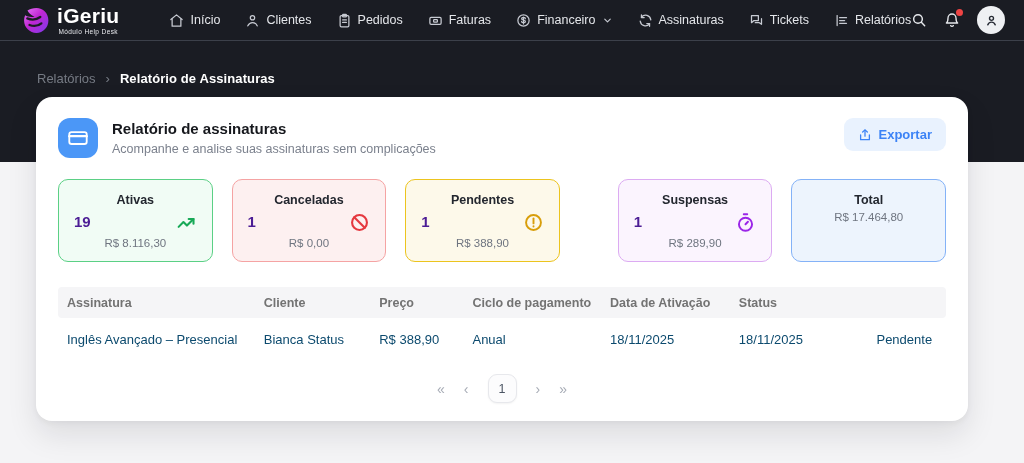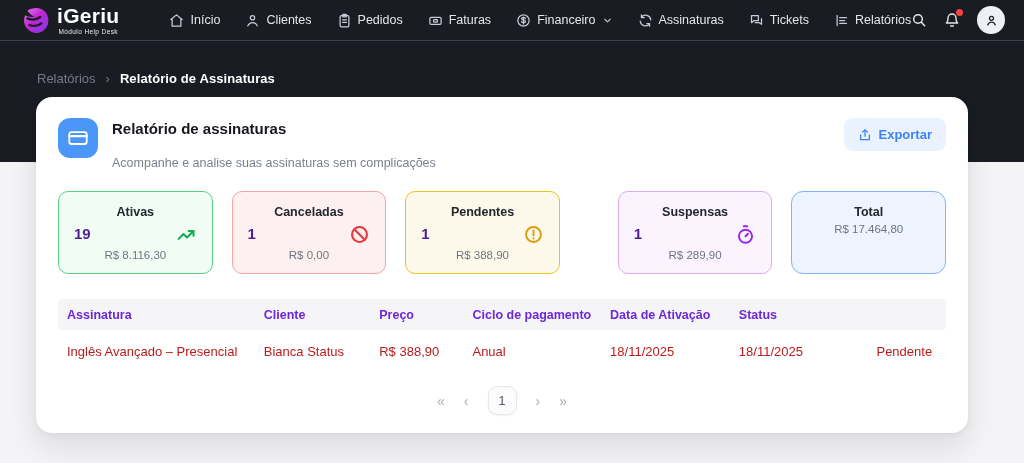--- a/index.html
+++ b/index.html
@@ -47,21 +47,21 @@
     margin:11px 0 0 36px; width:932px;
     background:#fff; border-radius:16px;
     box-shadow:0 14px 30px rgba(15,18,25,.10), 0 2px 6px rgba(15,18,25,.05);
     padding:21px 22px 18px;
   }
   .card-head { display:flex; align-items:flex-start; }
   .head-icon { width:40px; height:40px; border-radius:12px; display:flex; align-items:center; justify-content:center; color:#fff; flex:none; }
   .head-icon svg { width:22px; height:22px; }
   .head-texts { margin-left:14px; padding-top:2px; }
   .head-title { font-size:15px; font-weight:700; color:#16181d; }
-  .head-sub { font-size:12.5px; color:#7b818d; margin-top:19px; }
+  .head-sub { font-size:12.5px; color:#7b818d; margin-top:5px; }
   .export-btn {
     margin-left:auto; display:flex; align-items:center; gap:7px;
     background:#e9f2fe; color:#3c83f6; font-size:13px; font-weight:600;
     border:none; border-radius:9px; padding:9px 14px; cursor:pointer;
     font-family:"Liberation Sans", sans-serif;
   }
   .export-btn svg { width:14px; height:14px; }
 
   
   .stats { display:flex; gap:19px; margin-top:21px;text-align:center; }
@@ -70,24 +70,24 @@
   .stat-mid { display:flex; align-items:center; justify-content:space-between; margin-top:5px; }
   .stat-value { font-size:15px; font-weight:700; color:#4c1d95; line-height:1.1; }
   .stat-icon { display:flex; }
   .stat-icon svg { width:21px; height:21px; }
   .stat-amount { font-size:11.5px; color:#6f7580; margin-top:4px; }
 
   
   .table { margin-top:25px; }
   .thead, .trow { display:grid; grid-template-columns:22.5% 13% 10.5% 15.5% 14.5% 15.5% 8.5%; align-items:center; }
   .thead { background:#f5f5f7; border-radius:4px; height:31px; }
-  .th { font-size:12.5px; color:#6d28d9; font-weight:600; padding:0 6px; white-space:nowrap; }
+  .th { font-size:12.5px; color:#737373; font-weight:600; padding:0 6px; white-space:nowrap; }
   .th:first-child { padding-left:9px; }
   .trow { height:43px; cursor:pointer; }
-  .td { font-size:13px; color:#b91c1c; padding:0 6px; white-space:nowrap; }
+  .td { font-size:13px; color:#0c4a6e; padding:0 6px; white-space:nowrap; }
   .td:first-child { padding-left:9px; }
 
   
   .pagination { display:flex; align-items:center; justify-content:center; gap:19px; margin-top:13px; }
   .pg-arrow { color:#a6abb5; font-size:14px; background:none; border:none; cursor:pointer; font-family:"Liberation Sans", sans-serif; line-height:1; }
   .page-box {
     width:29px; height:29px; border:1px solid #e7e8ec; background:#fcfcfd;
     border-radius:9px; display:flex; align-items:center; justify-content:center;
     color:#4b5563; font-size:12.5px; box-shadow:0 1px 2px rgba(0,0,0,.05); cursor:pointer;
   }
@@ -290,21 +290,21 @@
             <svg viewBox="0 0 24 24" fill="none" stroke="currentColor" stroke-width="2.2" stroke-linecap="round">
                 <path d="M10 2.5h4"></path>
                 <circle cx="12" cy="14" r="7.5"></circle>
                 <path d="m12 14 2.8-2.8"></path>
               </svg>
           </span>
         </div>
         <div class="stat-amount">R$ 289,90</div>
       </div>
 
-      <div class="stat" style="border-color: rgb(132, 178, 247); background-color: rgb(237, 244, 253); border-radius: 12px;">
+      <div class="stat" style="border-color: rgb(132, 178, 247); background-color: rgb(237, 244, 253);">
         <div class="stat-label">Total</div>
         <div class="stat-amount">R$ 17.464,80</div>
       </div>
 
     </div>
 
     <div class="table">
       <div class="thead">
         <span class="th">Assinatura</span>
         <span class="th">Cliente</span>

